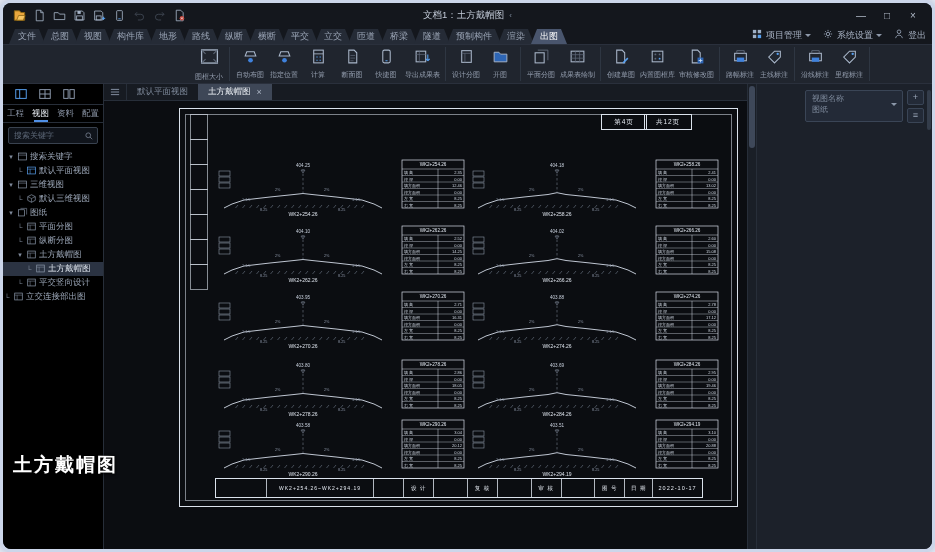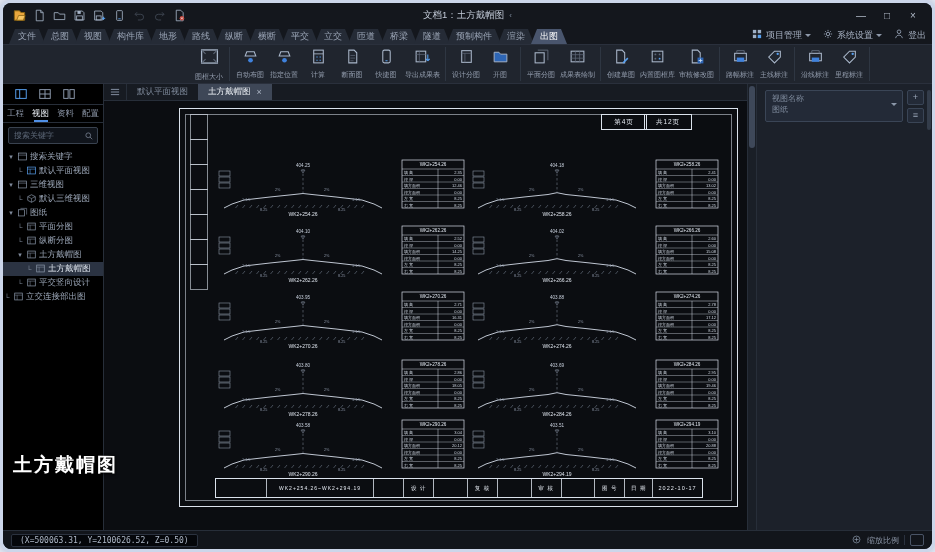--- a/index.html
+++ b/index.html
@@ -80,21 +80,21 @@
     border:1px solid #dbe2ec;font-size:5.5px;color:#e6ebf3;box-sizing:border-box;}
   .tcell{border-left:1px solid rgba(219,226,236,.8);display:flex;align-items:center;
     justify-content:center;letter-spacing:1px;overflow:hidden;box-sizing:border-box;}
   .tcell:first-child{border-left:none;}
   .vscroll{width:8px;flex:none;background:#1a1f27;border-left:1px solid #272e39;position:relative;}
   .vthumb{position:absolute;top:2px;left:1px;right:1px;height:62px;background:#3e4859;border-radius:3px;}
   
   .rpanel{width:176px;flex:none;background:#1c212a;border-left:1px solid #272e39;
     padding:6px 8px;position:relative;box-sizing:border-box;}
   .rp-title{font-size:9px;color:#cdd5e1;margin-bottom:6px;}
-  .selrow{display:flex;gap:4px;}
+  .selrow{display:flex;gap:4px;margin-left:40px;}
   .selbox{flex:1;background:#232a37;border:1px solid #3a4556;border-radius:2px;
     padding:2px 6px;position:relative;height:26px;}
   .selbox .l1,.selbox .l2{font-size:8px;color:#7e8a9c;line-height:11px;}
   .selcaret{position:absolute;right:5px;top:12px;border:3.5px solid transparent;border-top-color:#8b97a9;}
   .rbtns{display:flex;flex-direction:column;gap:3px;}
   .rbtn{width:15px;height:13px;background:#232a37;border:1px solid #3a4556;border-radius:2px;
     color:#9aa6b8;font-size:9px;line-height:12px;text-align:center;}
   .rp-thumb{position:absolute;right:1px;top:6px;width:4px;height:40px;background:#333c4a;border-radius:2px;}
   
   .statusbar{height:18px;background:#12151b;border-top:1px solid #272e39;display:flex;
@@ -1135,28 +1135,16 @@
           </div>
           <div class="rbtns">
             <div class="rbtn">+</div>
             <div class="rbtn">≡</div>
           </div>
         </div>
         <div class="rp-thumb"></div>
       </aside>
     </div>
 
-    <div class="statusbar">
-      <span class="coordchip">(X=500063.31, Y=2100626.52, Z=0.50)</span>
-      <div class="sb-right">
-        <span id="zoomic"><svg width="11" height="11" viewBox="0 0 16 16" fill="none">
-              <circle cx="8" cy="8" r="5" stroke="#8e9bae"></circle>
-              <path d="M8 5v6M5 8h6" stroke="#8e9bae"></path>
-            </svg></span>
-        <span class="sb-label">缩放比例</span>
-        <span class="sb-sep"></span>
-        <span class="sb-btn"></span>
-      </div>
-    </div>
 
     <div class="overlay">土方戴帽图</div>
   </div>
 </div>
 
 </body></html>

